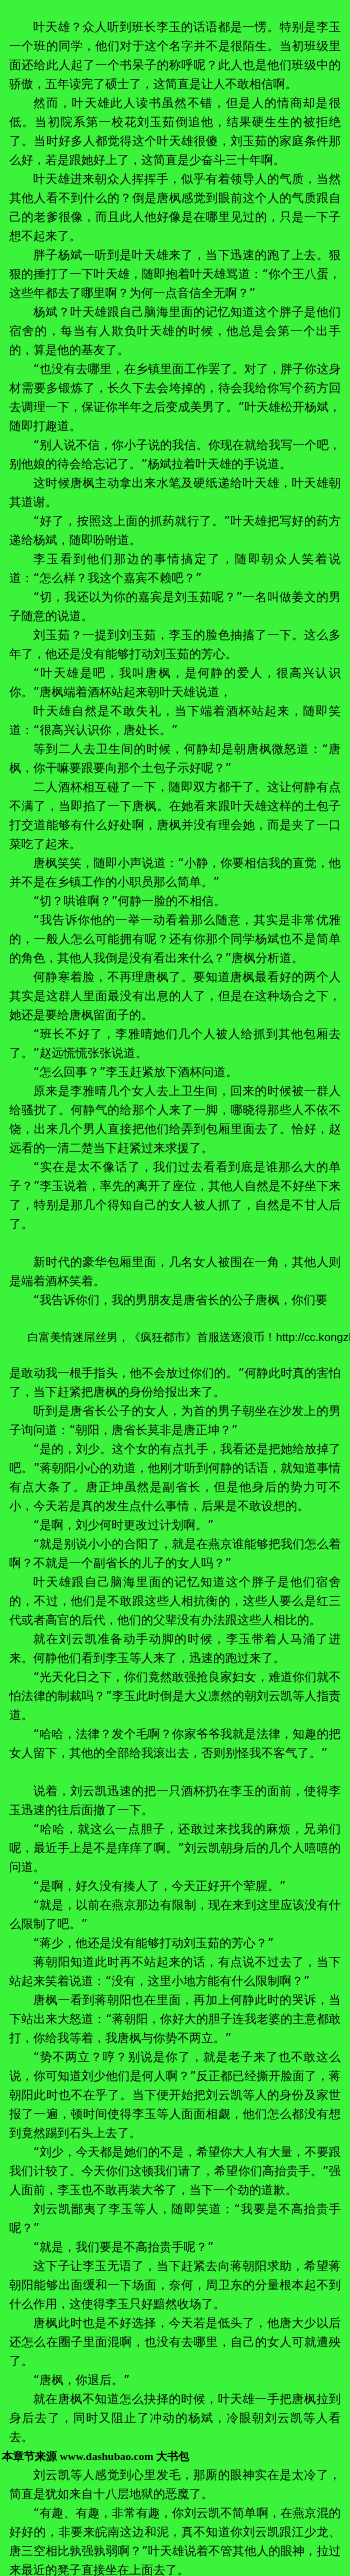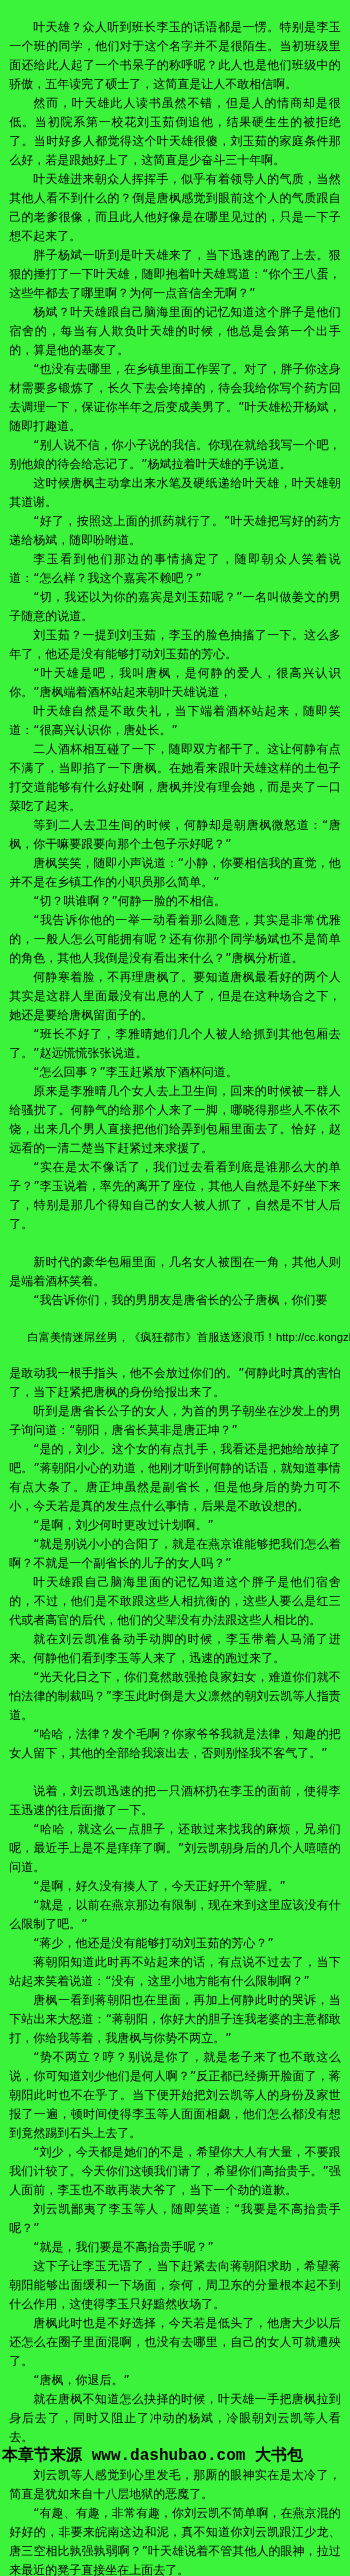--- a/index.html
+++ b/index.html
@@ -27,23 +27,23 @@
     margin: 0;
     font-family: "Liberation Sans", sans-serif;
     font-size: 11.3px;
     line-height: 16px;
     text-indent: 1.6em;
     word-break: break-all;
   }
   .nowrap { white-space: nowrap; overflow: visible; }
   .ad-bold {
     margin: 1px 0 1px -7.2px;
-    font-family: Liberation Mono, monospace;
+    font-family: Liberation Serif, serif;
     font-weight: bold;
-    font-size: 16px;
+    font-size: 11px;
     line-height: 17.5px;
     text-indent: 0;
   }
 </style>
 </head>
 <body style="background: rgb(60, 243, 60);">
 
 <div id="novel" style="color: rgb(0, 0, 0);">
     <div class="p">叶天雄？众人听到班长李玉的话语都是一愣。特别是李玉一个班的同学，他们对于这个名字并不是很陌生。当初班级里面还给此人起了一个书呆子的称呼呢？此人也是他们班级中的骄傲，五年读完了硕士了，这简直是让人不敢相信啊。</div>
     <div class="p">然而，叶天雄此人读书虽然不错，但是人的情商却是很低。当初院系第一校花刘玉茹倒追他，结果硬生生的被拒绝了。当时好多人都觉得这个叶天雄很傻，刘玉茹的家庭条件那么好，若是跟她好上了，这简直是少奋斗三十年啊。</div>
@@ -52,22 +52,22 @@
     <div class="p">杨斌？叶天雄跟自己脑海里面的记忆知道这个胖子是他们宿舍的，每当有人欺负叶天雄的时候，他总是会第一个出手的，算是他的基友了。</div>
     <div class="p">“也没有去哪里，在乡镇里面工作罢了。对了，胖子你这身材需要多锻炼了，长久下去会垮掉的，待会我给你写个药方回去调理一下，保证你半年之后变成美男了。”叶天雄松开杨斌，随即打趣道。</div>
     <div class="p">“别人说不信，你小子说的我信。你现在就给我写一个吧，别他娘的待会给忘记了。”杨斌拉着叶天雄的手说道。</div>
     <div class="p">这时候唐枫主动拿出来水笔及硬纸递给叶天雄，叶天雄朝其道谢。</div>
     <div class="p">“好了，按照这上面的抓药就行了。”叶天雄把写好的药方递给杨斌，随即吩咐道。</div>
     <div class="p">李玉看到他们那边的事情搞定了，随即朝众人笑着说道：“怎么样？我这个嘉宾不赖吧？”</div>
     <div class="p">“切，我还以为你的嘉宾是刘玉茹呢？”一名叫做姜文的男子随意的说道。</div>
     <div class="p">刘玉茹？一提到刘玉茹，李玉的脸色抽搐了一下。这么多年了，他还是没有能够打动刘玉茹的芳心。</div>
     <div class="p">“叶天雄是吧，我叫唐枫，是何静的爱人，很高兴认识你。”唐枫端着酒杯站起来朝叶天雄说道，</div>
     <div class="p">叶天雄自然是不敢失礼，当下端着酒杯站起来，随即笑道：“很高兴认识你，唐处长。”</div>
+    <div class="p">等到二人去卫生间的时候，何静却是朝唐枫微怒道：“唐枫，你干嘛要跟要向那个土包子示好呢？”</div>
     <div class="p">二人酒杯相互碰了一下，随即双方都干了。这让何静有点不满了，当即掐了一下唐枫。在她看来跟叶天雄这样的土包子打交道能够有什么好处啊，唐枫并没有理会她，而是夹了一口菜吃了起来。</div>
-    <div class="p">等到二人去卫生间的时候，何静却是朝唐枫微怒道：“唐枫，你干嘛要跟要向那个土包子示好呢？”</div>
     <div class="p">唐枫笑笑，随即小声说道：“小静，你要相信我的直觉，他并不是在乡镇工作的小职员那么简单。”</div>
     <div class="p">“切？哄谁啊？”何静一脸的不相信。</div>
     <div class="p">“我告诉你他的一举一动看着那么随意，其实是非常优雅的，一般人怎么可能拥有呢？还有你那个同学杨斌也不是简单的角色，其他人我倒是没有看出来什么？”唐枫分析道。</div>
     <div class="p">何静寒着脸，不再理唐枫了。要知道唐枫最看好的两个人其实是这群人里面最没有出息的人了，但是在这种场合之下，她还是要给唐枫留面子的。</div>
     <div class="p">“班长不好了，李雅晴她们几个人被人给抓到其他包厢去了。”赵远慌慌张张说道。</div>
     <div class="p">“怎么回事？”李玉赶紧放下酒杯问道。</div>
     <div class="p">原来是李雅晴几个女人去上卫生间，回来的时候被一群人给骚扰了。何静气的给那个人来了一脚，哪晓得那些人不依不饶，出来几个男人直接把他们给弄到包厢里面去了。恰好，赵远看的一清二楚当下赶紧过来求援了。</div>
     <div class="p">“实在是太不像话了，我们过去看看到底是谁那么大的单子？”李玉说着，率先的离开了座位，其他人自然是不好坐下来了，特别是那几个得知自己的女人被人抓了，自然是不甘人后了。</div>
     <div class="gap"></div>
     <div class="p">新时代的豪华包厢里面，几名女人被围在一角，其他人则是端着酒杯笑着。</div>

